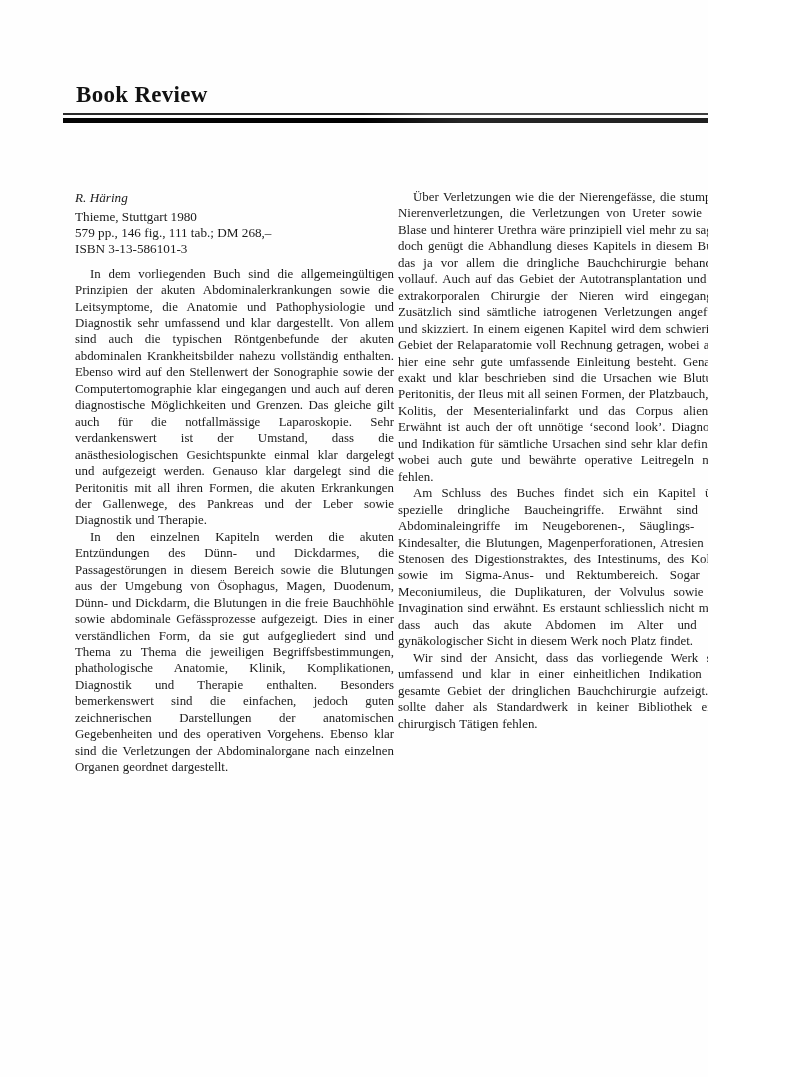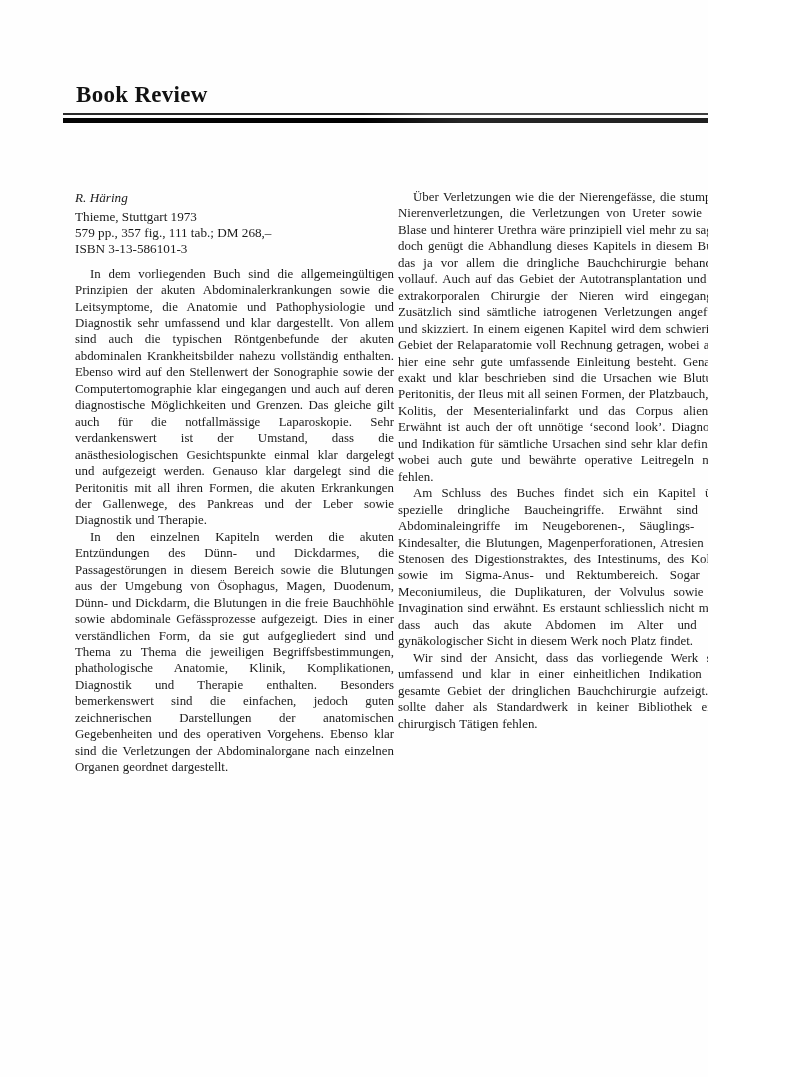--- a/index.html
+++ b/index.html
@@ -97,22 +97,22 @@
     <h1 class="page-title">Book Review</h1>
     <div class="rule-thin"></div>
     <div class="rule-thick"></div>
   </div>
 
   <div class="columns">
 
     <div class="col-left">
       <div class="book-info">
         <p class="book-author">R. Häring</p>
-        <p class="book-pub">Thieme, Stuttgart 1973</p>
-        <p class="book-pub">579 pp., 357 fig., 111 tab.; DM 268,–</p>
+        <p class="book-pub">Thieme, Stuttgart 1980</p>
+        <p class="book-pub">579 pp., 146 fig., 111 tab.; DM 268,–</p>
         <p class="book-pub">ISBN 3-13-586101-3</p>
       </div>
 
       <p class="body-p">In dem vorliegenden Buch sind die allgemeingültigen Prinzipien der akuten Abdominalerkrankungen sowie die Leitsymptome, die Anatomie und Pathophysiologie und Diagnostik sehr umfassend und klar dargestellt. Von allem sind auch die typischen Röntgenbefunde der akuten abdominalen Krankheitsbilder nahezu vollständig enthalten. Ebenso wird auf den Stellenwert der Sonographie sowie der Computertomographie klar eingegangen und auch auf deren diagnostische Möglichkeiten und Grenzen. Das gleiche gilt auch für die notfallmässige Laparoskopie. Sehr verdankenswert ist der Umstand, dass die anästhesiologischen Gesichtspunkte einmal klar dargelegt und aufgezeigt werden. Genauso klar dargelegt sind die Peritonitis mit all ihren Formen, die akuten Erkrankungen der Gallenwege, des Pankreas und der Leber sowie Diagnostik und Therapie.</p>
       <p class="body-p">In den einzelnen Kapiteln werden die akuten Entzündungen des Dünn- und Dickdarmes, die Passagestörungen in diesem Bereich sowie die Blutungen aus der Umgebung von Ösophagus, Magen, Duodenum, Dünn- und Dickdarm, die Blutungen in die freie Bauchhöhle sowie abdominale Gefässprozesse aufgezeigt. Dies in einer verständlichen Form, da sie gut aufgegliedert sind und Thema zu Thema die jeweiligen Begriffsbestimmungen, phathologische Anatomie, Klinik, Komplikationen, Diagnostik und Therapie enthalten. Besonders bemerkenswert sind die einfachen, jedoch guten zeichnerischen Darstellungen der anatomischen Gegebenheiten und des operativen Vorgehens. Ebenso klar sind die Verletzungen der Abdominalorgane nach einzelnen Organen geordnet dargestellt.</p>
     </div>
 
     <div class="col-right">
       <p class="body-p">Über Verletzungen wie die der Nierengefässe, die stumpfen Nierenverletzungen, die Verletzungen von Ureter sowie von Blase und hinterer Urethra wäre prinzipiell viel mehr zu sagen, doch genügt die Abhandlung dieses Kapitels in diesem Buch, das ja vor allem die dringliche Bauchchirurgie behandelt, vollauf. Auch auf das Gebiet der Autotransplantation und der extrakorporalen Chirurgie der Nieren wird eingegangen. Zusätzlich sind sämtliche iatrogenen Verletzungen angeführt und skizziert. In einem eigenen Kapitel wird dem schwierigen Gebiet der Relaparatomie voll Rechnung getragen, wobei auch hier eine sehr gute umfassende Einleitung besteht. Genauso exakt und klar beschrieben sind die Ursachen wie Blutung, Peritonitis, der Ileus mit all seinen Formen, der Platzbauch, die Kolitis, der Mesenterialinfarkt und das Corpus alienum. Erwähnt ist auch der oft unnötige ‘second look’. Diagnostik und Indikation für sämtliche Ursachen sind sehr klar definiert, wobei auch gute und bewährte operative Leitregeln nicht fehlen.</p>
       <p class="body-p">Am Schluss des Buches findet sich ein Kapitel über spezielle dringliche Baucheingriffe. Erwähnt sind die Abdominaleingriffe im Neugeborenen-, Säuglings- und Kindesalter, die Blutungen, Magenperforationen, Atresien und Stenosen des Digestionstraktes, des Intestinums, des Kolons sowie im Sigma-Anus- und Rektumbereich. Sogar der Meconiumileus, die Duplikaturen, der Volvulus sowie die Invagination sind erwähnt. Es erstaunt schliesslich nicht mehr, dass auch das akute Abdomen im Alter und aus gynäkologischer Sicht in diesem Werk noch Platz findet.</p>

